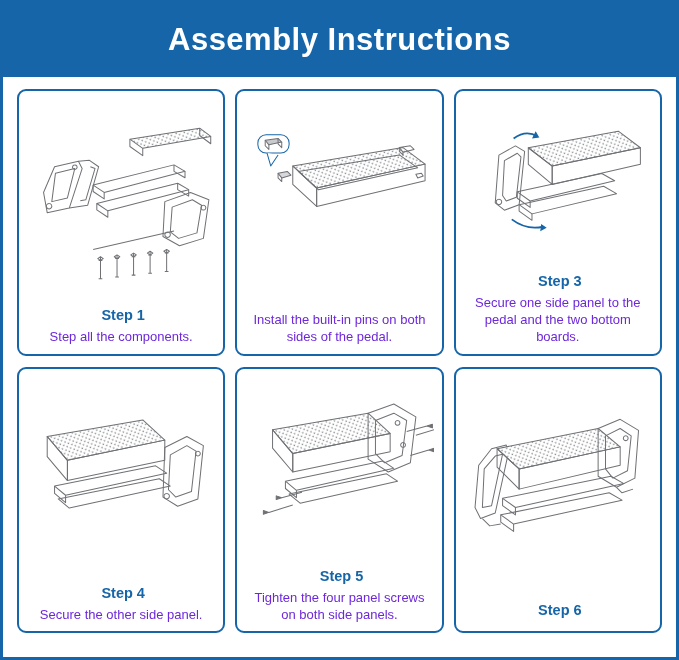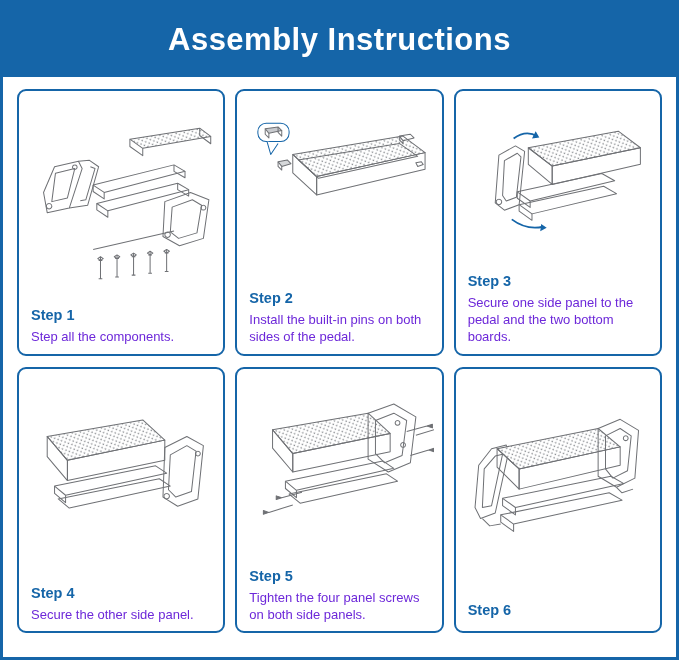--- a/index.html
+++ b/index.html
@@ -45,20 +45,21 @@
   }
   .card {
     border: 2px solid #1565a8;
     border-radius: 9px;
     box-sizing: border-box;
     display: flex;
     flex-direction: column;
     padding: 6px 8px 8px 8px;
     background: #ffffff;
     overflow: hidden;
+    text-align: center;
   }
   .art {
     flex: 1 1 auto;
     position: relative;
     min-height: 0;
   }
   .art svg {
     width: 100%;
     height: 100%;
     display: block;
@@ -169,21 +170,20 @@
             <path d="M78 70 L196 44 L196 62 L78 90 Z"></path>
             <path d="M58 52 L168 34 L188 48 L80 72 Z"></path>
 
             <path d="M168 26 L180 24 L184 28 L172 31 Z"></path>
             <path d="M168 26 L168 30 L172 34 L172 31"></path>
 
             <path d="M186 55 L192 54 L194 57 L188 59 Z"></path>
           </g>
         </svg>
       </div>
-      <div class="step-label">Step 2</div>
       <div class="step-desc">Install the built-in pins on both sides of the pedal.</div>
     </div>
 
     <div class="card">
       <div class="art">
         <svg viewBox="0 0 205 175" xmlns="http://www.w3.org/2000/svg">
           <defs>
             <pattern id="mesh3" width="4" height="4" patternUnits="userSpaceOnUse" patternTransform="rotate(20)">
               <rect width="4" height="4" fill="#ffffff"></rect>
               <circle cx="1.3" cy="1.3" r="0.9" fill="#8a8d91"></circle>

